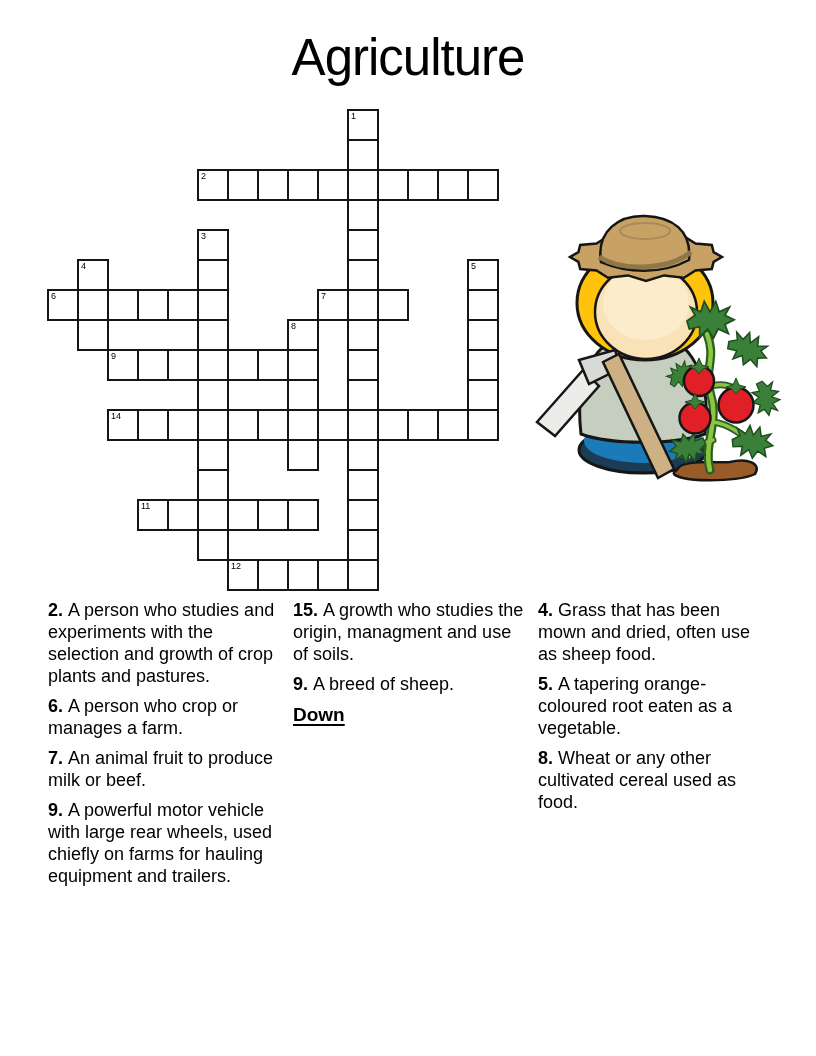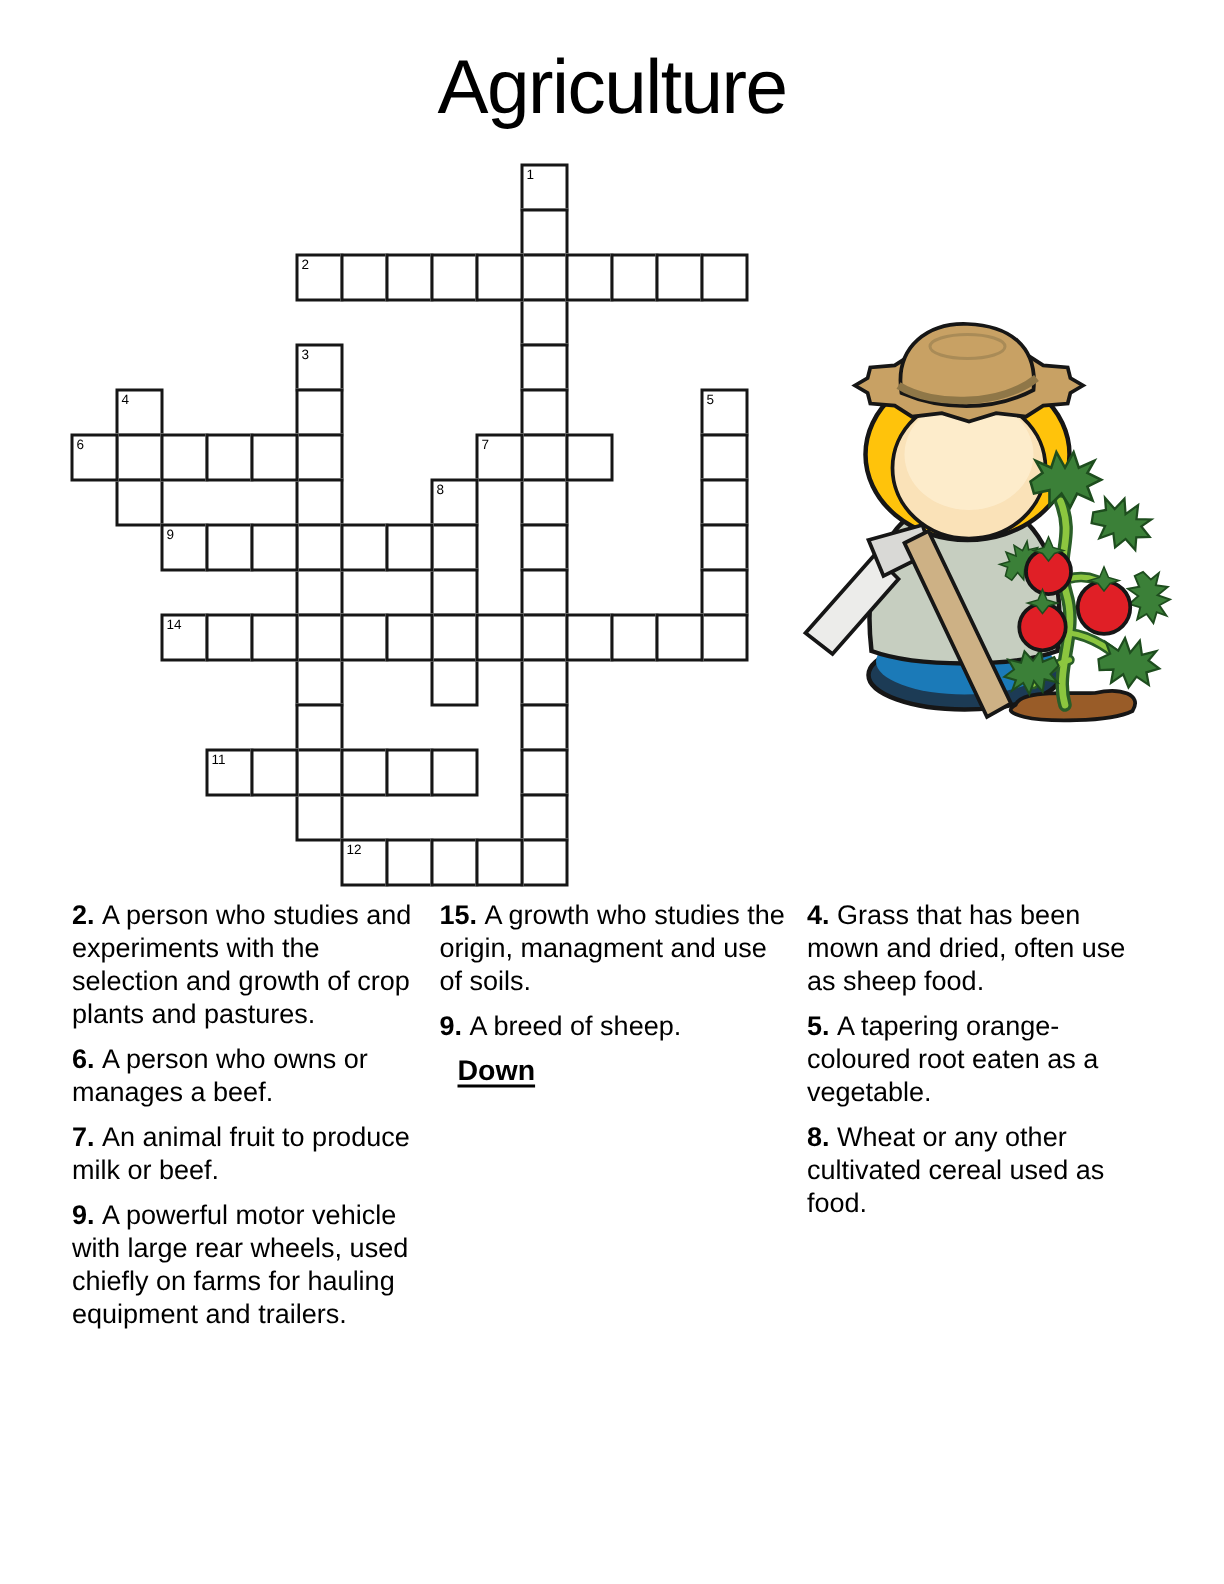--- a/index.html
+++ b/index.html
@@ -24,21 +24,21 @@
   .clues {
     position:absolute; left:48px; top:599px; width:722px;
     display:flex; gap:13px;
   }
   .cluecol { flex:1; min-width:0; }
   .clue-heading {
     font-size:19px; font-weight:bold; text-decoration:underline;
     text-decoration-thickness:2px; text-underline-offset:3px;
     margin:0 0 8px 0; line-height:24px;
   }
-  .clue-heading.down { margin-top:3px;margin-left:12px; }
+  .clue-heading.down { margin-top:3px; }
   .clue { font-size:18px; line-height:22px; margin:0 0 8px 0; }
   .clue .num { font-weight:bold; margin-right:5px; }
 </style>
 </head>
 <body>
 
 <div class="page">
 
   <div class="title">Agriculture</div>
 
@@ -208,21 +208,21 @@
         <circle cx="211" cy="205" r="17.5" stroke="#161616" stroke-width="2.5" fill="#E01F26"></circle>
         <use href="#calyx" transform="translate(211,190)" stroke="#1E4D1E" stroke-width="1" fill="#3B8038"></use>
       </g>
     </g>
   </svg>
 
   <div class="clues">
 
     <div class="cluecol">
       <p class="clue"><span class="num">2.</span><span>A person who studies and experiments with the selection and growth of crop plants and pastures.</span></p>
-      <p class="clue"><span class="num">6.</span><span>A person who owns or manages a beef.</span></p>
+      <p class="clue"><span class="num">6.</span><span>A person who crop or manages a farm.</span></p>
       <p class="clue"><span class="num">7.</span><span>An animal fruit to produce milk or beef.</span></p>
       <p class="clue"><span class="num">9.</span><span>A powerful motor vehicle with large rear wheels, used chiefly on farms for hauling equipment and trailers.</span></p>
     </div>
 
     <div class="cluecol">
       <p class="clue"><span class="num">15.</span><span>A growth who studies the origin, managment and use of soils.</span></p>
       <p class="clue"><span class="num">9.</span><span>A breed of sheep.</span></p>
       <div class="clue-heading down">Down</div>
     </div>
 

